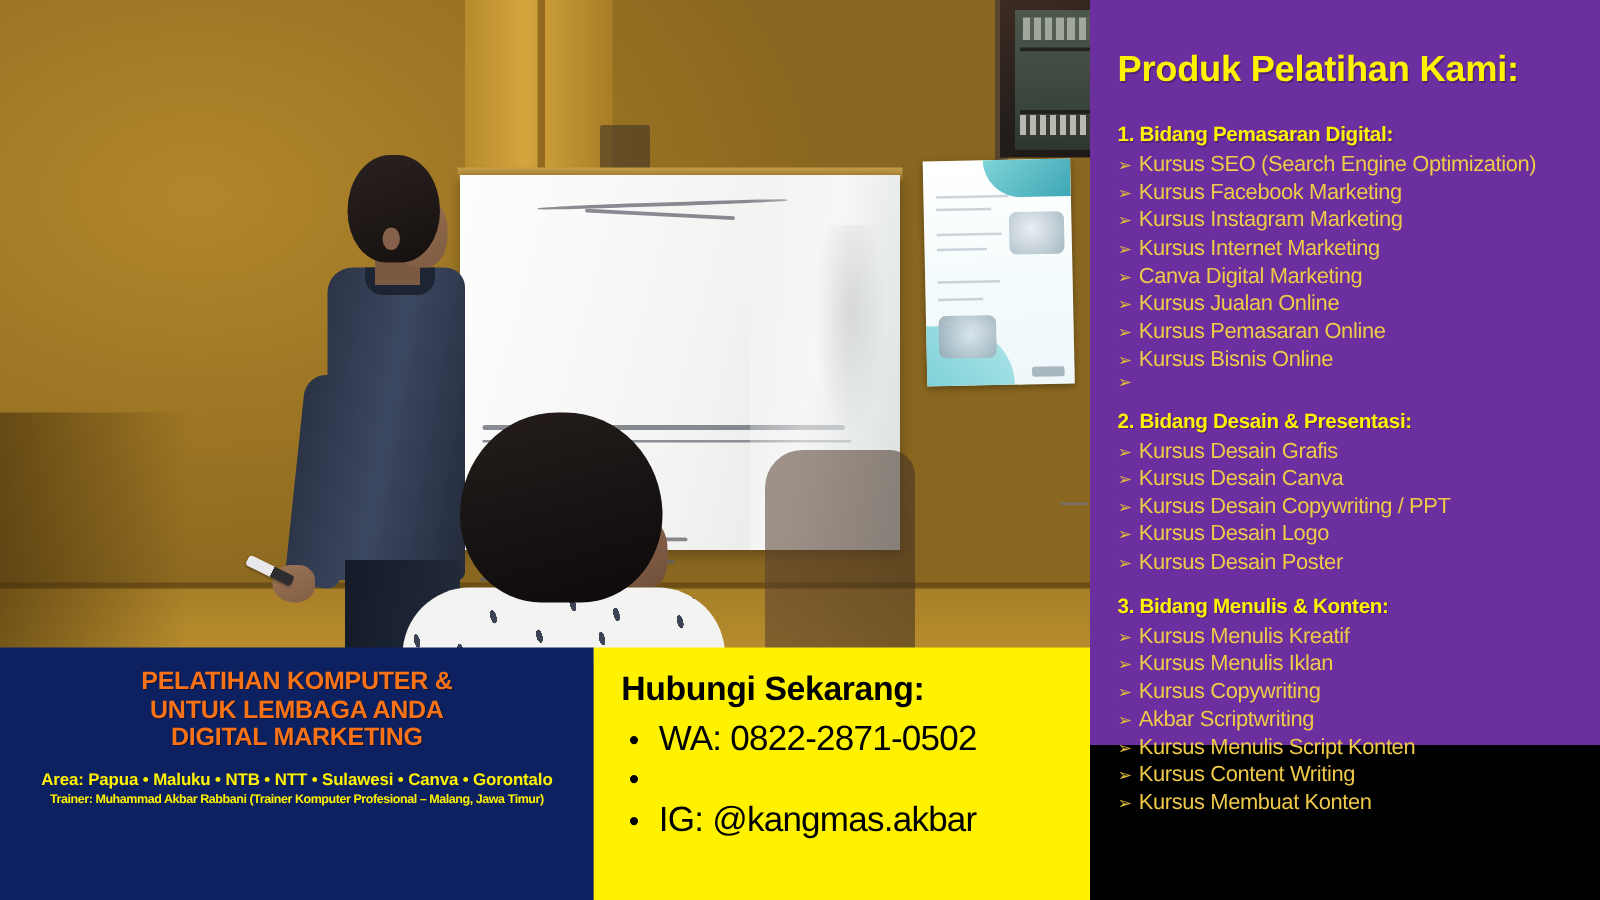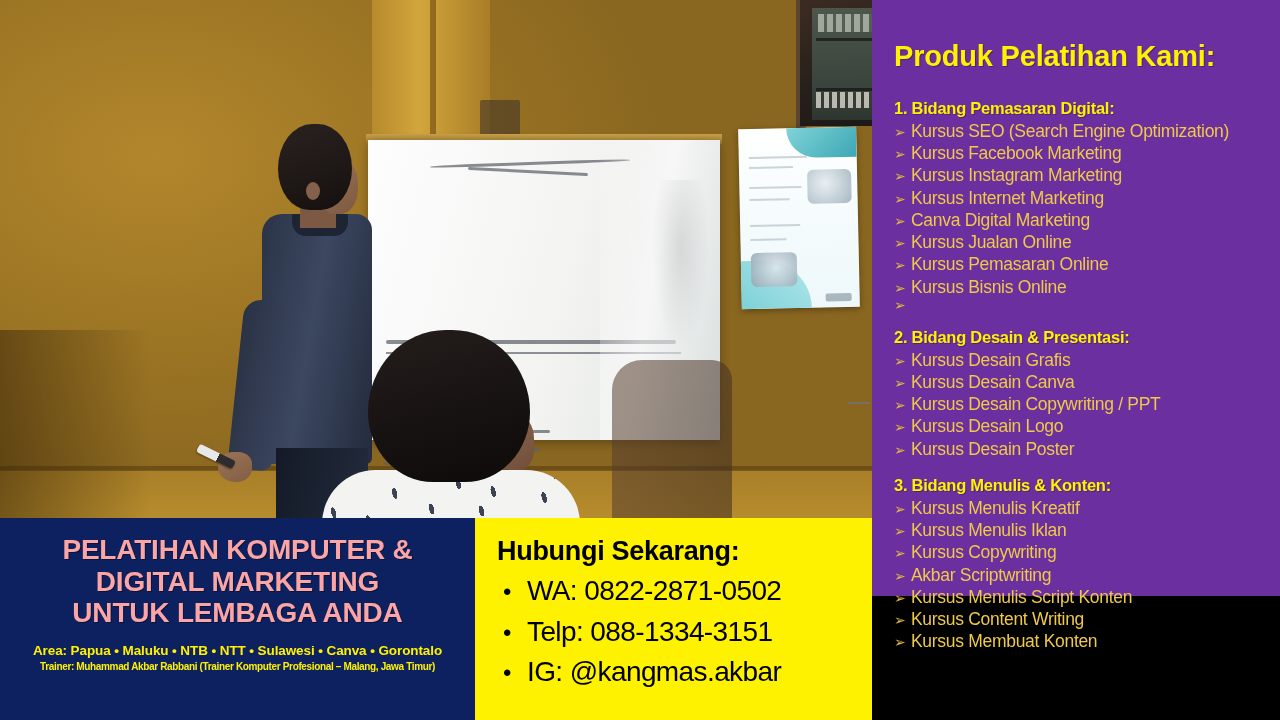--- a/index.html
+++ b/index.html
@@ -239,21 +239,21 @@
 
   
   #navy {
     position:absolute; left:0; top:518px; width:475px; height:202px;
     background:#0D2060;
     display:flex; flex-direction:column;
     align-items:center; justify-content:flex-start;
     padding-top:16px;
   }
   #navy .headline {
-    color:#fca5a5; font-weight:bold; font-size:28px; line-height:1.13;
+    color:#f97316; font-weight:bold; font-size:20px; line-height:1.13;
     text-align:center; letter-spacing:-.2px;
     text-shadow:1px 1px 0 rgba(0,0,0,.35);
   }
   #navy .area {
     margin-top:14px; color:#FFF200; font-weight:bold; font-size:13.5px;
     text-align:center; letter-spacing:-.1px;
   }
   #navy .trainer {
     margin-top:3px; color:#FFF200; font-weight:bold; font-size:10px;
     text-align:center; letter-spacing:-.35px; white-space:nowrap;
@@ -380,37 +380,36 @@
     <div class="st-neck"></div>
     <div class="st-shirt">
       <div class="st-pattern"></div>
     </div>
     <div class="st-head"></div>
   </div>
 
   <div id="navy">
     <div class="headline">
       <div>PELATIHAN KOMPUTER &amp;</div>
+      <div>UNTUK LEMBAGA ANDA</div>
       <div>DIGITAL MARKETING</div>
-      <div>UNTUK LEMBAGA ANDA</div>
     </div>
     <div class="area">Area: Papua • Maluku • NTB • NTT • Sulawesi • Canva • Gorontalo</div>
     <div class="trainer">Trainer: Muhammad Akbar Rabbani (Trainer Komputer Profesional – Malang, Jawa Timur)</div>
   </div>
 
   <div id="yellow">
     <div class="hubungi">Hubungi Sekarang:</div>
     <ul>
       <li>
         <span class="dot">•</span>
         <span>WA: 0822-2871-0502</span>
       </li>
       <li>
         <span class="dot">•</span>
-        <span>Telp: 088-1334-3151</span>
       </li>
       <li>
         <span class="dot">•</span>
         <span>IG: @kangmas.akbar</span>
       </li>
     </ul>
   </div>
 
   <div id="purple">
     <div class="main-title">Produk Pelatihan Kami:</div>

